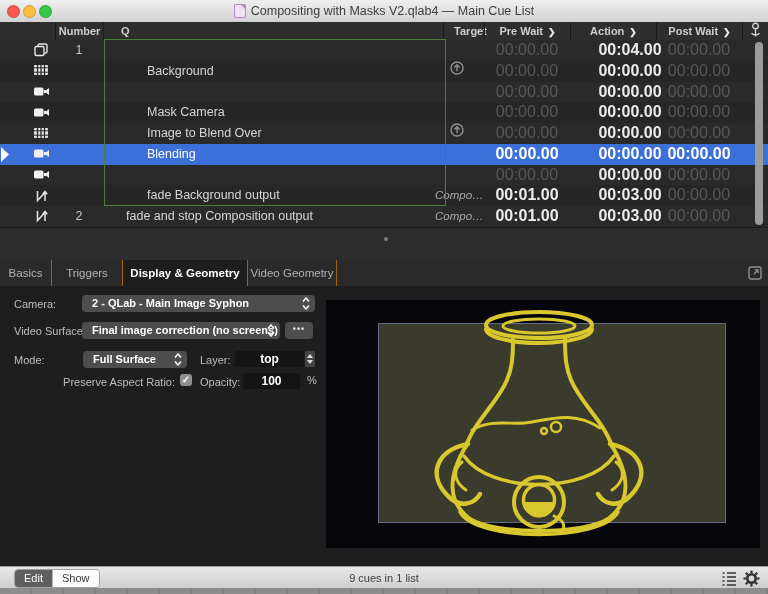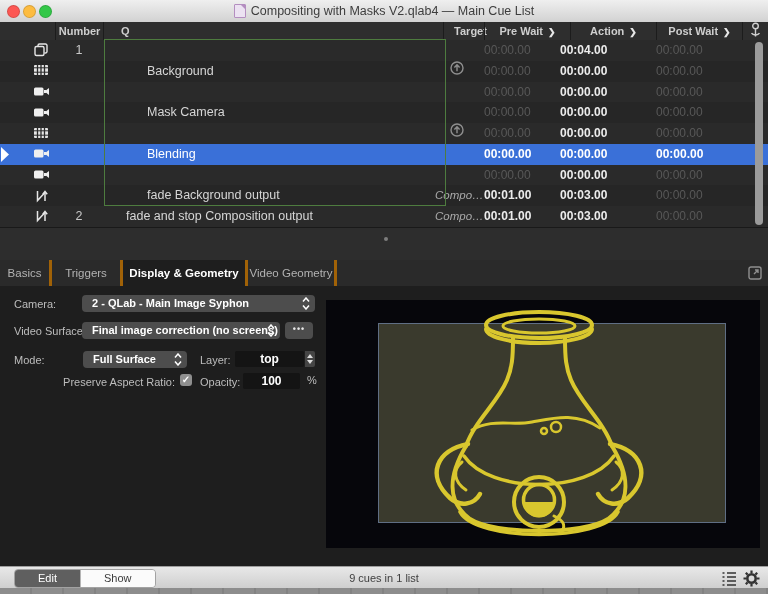--- a/index.html
+++ b/index.html
@@ -28,37 +28,37 @@
   .row.selected{background:#3a70d8;color:#fff;}
   .cell{position:absolute;top:0;height:20.78px;line-height:20.78px;white-space:nowrap;overflow:hidden;}
   .c-icon{left:28px;width:26px;text-align:center;}
   .c-icon svg{vertical-align:middle;margin-top:-2px;}
   .c-number{left:55px;width:48px;text-align:center;color:#c8c8c8;}
   .row.selected .c-number{color:#fff;}
   .c-name{left:103px;width:327px;}
   .disc{display:inline-block;font-size:9px;color:#bdbdbd;margin-right:6px;vertical-align:1px;}
   .c-target{left:430px;width:54px;}
   .target-text{font-style:italic;font-size:11.5px;color:#a9a9a9;padding-left:5px;}
-  .c-time{width:86px;text-align:left;font-size:12px;}
-  .t-pre{left:484px;} .t-action{left:560px;} .t-post{left:656px;}
+  .c-time{width:86px;text-align:center;font-size:16px;}
+  .t-pre{left:484px;} .t-action{left:587px;} .t-post{left:656px;}
   .dim{color:#585858;} .bright{color:#ececec;font-weight:bold;}
   .row.selected .dim,.row.selected .bright{color:#fff;}
   .playhead{position:absolute;left:1px;top:2px;}
   .group-box{position:absolute;left:104px;top:39px;width:342px;height:167px;
              border:1px solid #4e7c3f;pointer-events:none;box-sizing:border-box;}
   .vscrollbar{position:absolute;left:755px;top:42px;width:8px;height:183px;background:#9b9b9b;border-radius:4px;}
 
   
   .splitter{position:absolute;top:227px;left:0;width:768px;height:33px;background:#2d2d2d;border-top:1px solid #191919;}
   .split-dot{position:absolute;left:384px;top:9px;width:4px;height:4px;border-radius:50%;background:#7d7d7d;}
 
   
   .tabbar{position:absolute;top:260px;left:0;width:768px;height:26px;background:#2a2a2a;}
   .tab{position:absolute;top:0;height:26px;line-height:26px;text-align:center;font-size:11.5px;color:#b2b2b2;
-       border-right:3px solid #a16207;box-sizing:border-box;cursor:default;}
+       border-right:1px solid #a16207;box-sizing:border-box;cursor:default;}
   .tab.active{background:#1e1e1e;color:#fff;font-weight:bold;}
   .popout{position:absolute;right:6px;top:6px;}
 
   
   .inspector{position:absolute;top:286px;left:0;width:768px;height:280px;background:#1e1e1e;}
   .lbl{position:absolute;font-size:11px;color:#bdbdbd;height:16px;line-height:16px;}
   .dropdown{position:absolute;background:#4d4d4d;border-radius:4px;color:#fff;font-size:11px;font-weight:bold;
             height:17px;line-height:17px;padding-left:10px;box-sizing:border-box;}
   .dropdown .dd-arrows{position:absolute;right:5px;top:2px;}
   .more-btn{position:absolute;background:#4d4d4d;border-radius:4px;height:17px;width:28px;color:#e8e8e8;
@@ -74,21 +74,21 @@
 
   
   .stage{position:absolute;left:326px;top:14px;width:434px;height:248px;background:#06060b;}
   .surface{position:absolute;left:52px;top:23px;width:348px;height:200px;background:#3a3a2d;border:1.5px solid #5f6e84;box-sizing:border-box;}
   .flask{position:absolute;left:98px;top:4px;}
 
   
   .statusbar{position:absolute;top:566px;left:0;width:768px;height:22px;
              background:linear-gradient(#e8e8e8,#cfcfcf);border-top:1px solid #9e9e9e;box-sizing:border-box;}
   .segmented{position:absolute;left:14px;top:2px;height:17px;display:flex;border:1px solid #a2a2a2;border-radius:4px;overflow:hidden;}
-  .seg{height:17px;line-height:17px;font-size:11px;padding:0 23px;}
+  .seg{height:17px;line-height:17px;font-size:11px;padding:0 9px;}
   .seg-edit{background:#5f5f5f;color:#fff;} .seg-show{background:#fbfbfb;color:#3a3a3a;border-left:1px solid #b5b5b5;}
   .status-text{position:absolute;left:0;width:768px;text-align:center;line-height:22px;font-size:11px;color:#3f3f3f;}
   .sb-icon{position:absolute;top:3px;}
   .ic-list{left:721px;} .ic-gear{left:743px;}
 
   .bottom-strip{position:absolute;top:588px;left:0;width:768px;height:6px;background:#8d8d8d;
     background-image:repeating-linear-gradient(90deg,rgba(0,0,0,0) 0 30px,rgba(0,0,0,.08) 30px 32px);}
 </style>
 </head>
 <body>
@@ -179,20 +179,21 @@
       </div>
       <div class="row odd">
         <span class="cell c-icon"><svg width="16" height="14" viewBox="0 0 16 14">
             <rect x="1" y="2" width="14" height="10" rx="1" fill="#e6e6e6"></rect>
             <g stroke="#2a2a2a" stroke-width="1.3">
               <path d="M4.5 2 V12 M8 2 V12 M11.5 2 V12"></path>
             </g>
             <path d="M1 4.8 H15 M1 9.2 H15" stroke="#2a2a2a" stroke-width="1"></path>
           </svg></span>
         <span class="cell c-number"></span>
+        <span class="cell c-name" style="padding-left: 44px;"><span>Image to Blend Over</span></span>
         <span class="cell c-target" style="text-align: center;"><svg width="14" height="14" viewBox="0 0 14 14">
             <circle cx="7" cy="7" r="6" fill="none" stroke="#8f8f8f" stroke-width="1.4"></circle>
             <path d="M7 10.2 V4.2 M4.4 6.6 L7 3.8 L9.6 6.6" fill="none" stroke="#8f8f8f" stroke-width="1.4"></path>
           </svg></span>
         <span class="cell c-time t-pre dim">00:00.00</span>
         <span class="cell c-time t-action bright">00:00.00</span>
         <span class="cell c-time t-post dim">00:00.00</span>
       </div>
       <div class="row even selected">
         <span class="playhead"><svg width="9" height="17" viewBox="0 0 9 17">

